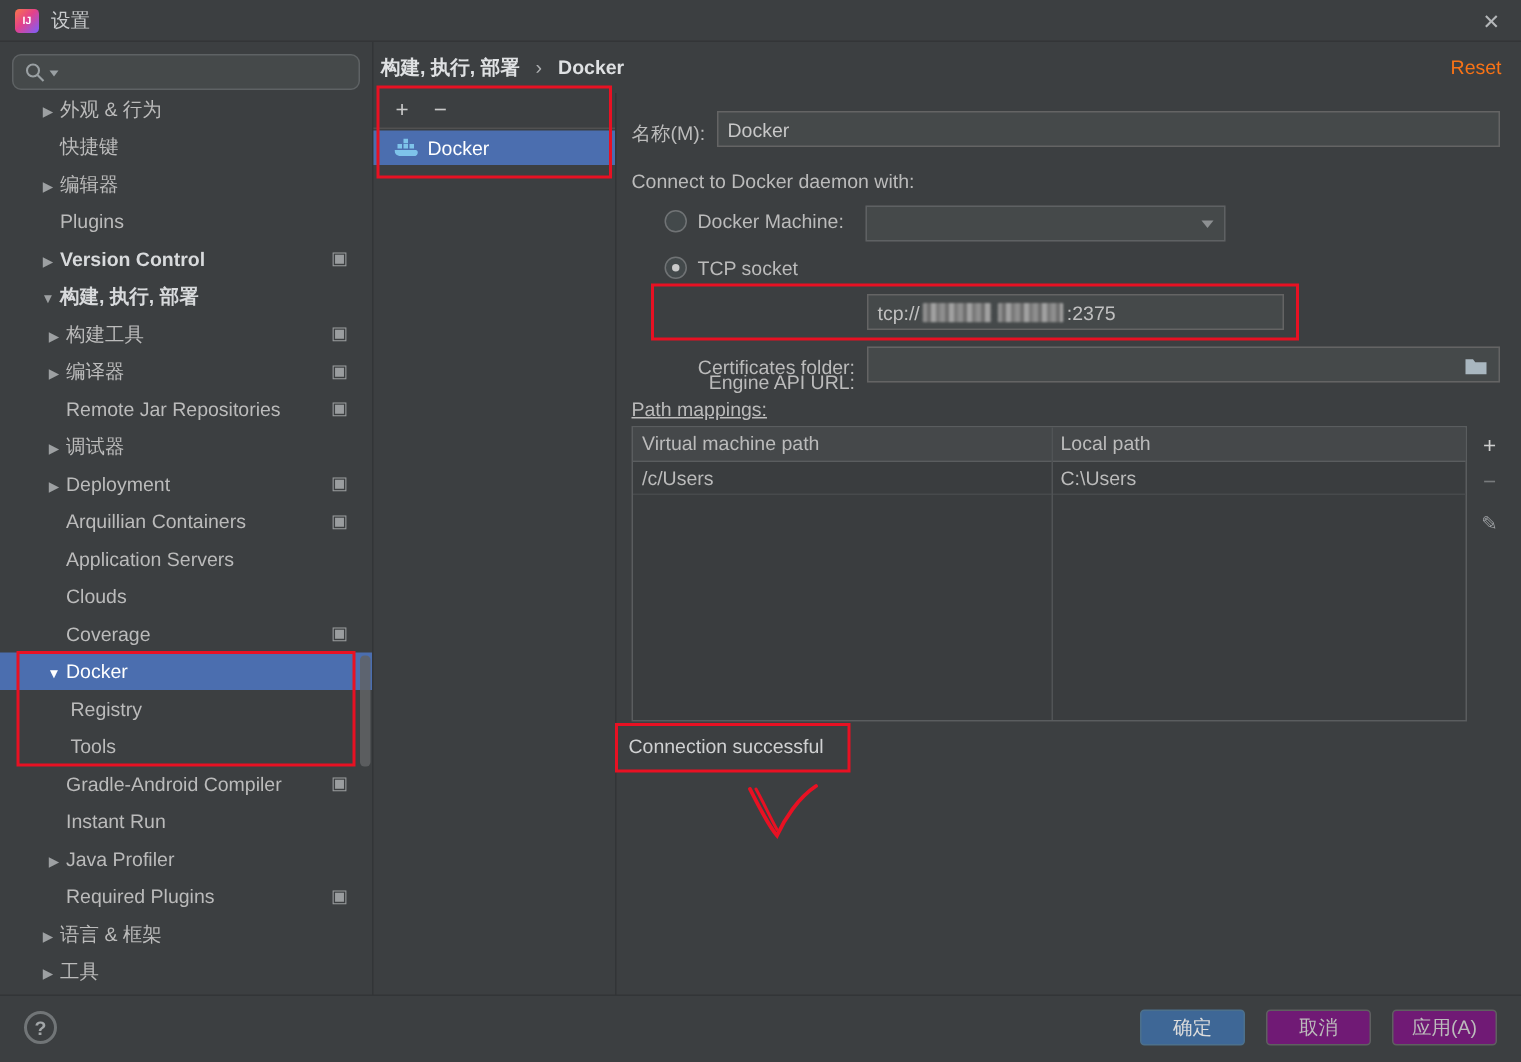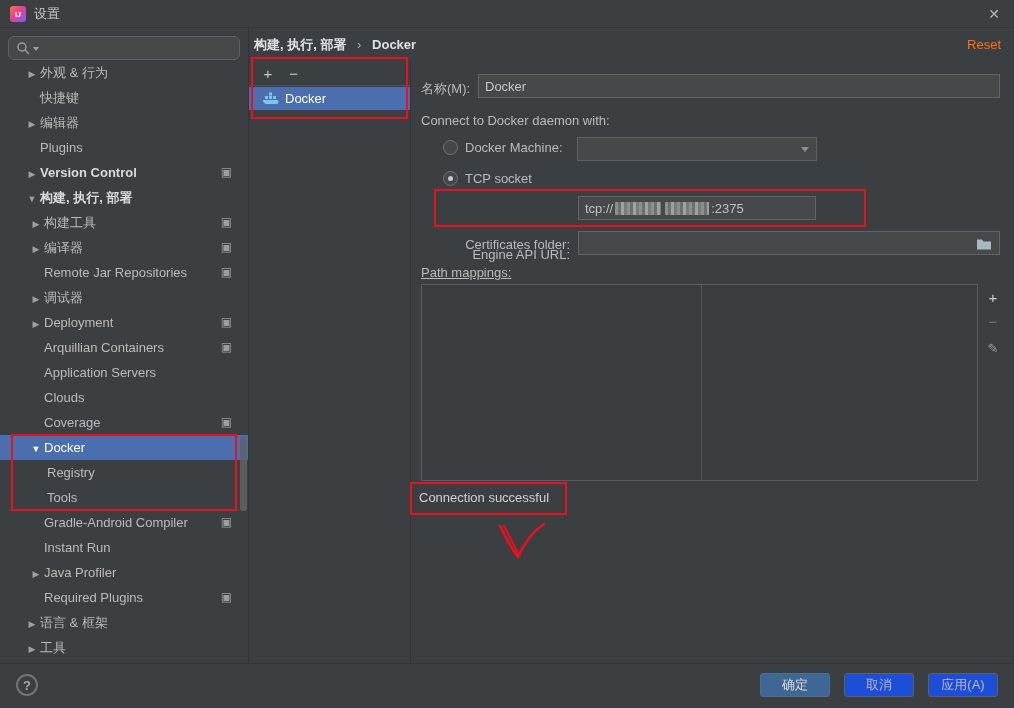--- a/index.html
+++ b/index.html
@@ -62,21 +62,21 @@
   .twrap table{width:100%;border-collapse:collapse;font-size:13px;color:#bbb;table-layout:fixed;}
   .twrap th{font-weight:normal;text-align:left;background:#45484a;height:22px;padding:0 0 0 6px;border-bottom:1px solid #5a5d5f;}
   .twrap th:first-child,.twrap td:first-child{width:279px;}
   .twrap td{height:22px;padding:0 0 0 6px;border-bottom:1px solid #474a4c;}
   .cdiv{position:absolute;left:279px;top:0;width:1px;height:100%;background:#515456;}
   .side-btn{position:absolute;width:18px;text-align:center;font-size:15px;cursor:pointer;line-height:18px;}
 
   .status{position:absolute;color:#d0d1d2;white-space:nowrap;}
 
   
-  .btn{position:absolute;top:673px;width:70px;height:24px;background:#1d4ed8;border:1px solid #5e6060;color:#bbb;font-size:13px;border-radius:3px;cursor:pointer;}
+  .btn{position:absolute;top:673px;width:70px;height:24px;background:#701a75;border:1px solid #5e6060;color:#bbb;font-size:13px;border-radius:3px;cursor:pointer;}
   .btn.primary{background:#3e6796;border-color:#4c708c;color:#dcdcdc;}
   .help{position:absolute;left:16px;top:674px;width:22px;height:22px;border:2px solid #71757|7;border:2px solid #717577;border-radius:50%;display:flex;align-items:center;justify-content:center;color:#a2a6a8;font-weight:bold;font-size:13px;cursor:pointer;}
 
   
   .anno{position:absolute;border:2px solid #e81123;pointer-events:none;}
   .check{position:absolute;pointer-events:none;}
 </style>
 </head>
 <body>
 
@@ -162,39 +162,53 @@
     <span></span>
     <span class="combo-arrow"></span>
   </div>
 
   <div class="radio-row" style="left:443px;top:171px;">
     <span class="radio checked"></span>
     <span>TCP socket</span>
   </div>
 
   <label class="flabel r" style="left:421px;top:209px;width:149px;margin-top:38px;">Engine API URL:</label>
-  <div class="field" style="left:578px;top:196px;width:238px;">
+  <div class="field" style="left:578px;top:196px;width:278px;">
     <span>tcp://</span>
     <span class="mosaic m1"></span>
     <span class="mosaic m2"></span>
     <span>:2375</span>
   </div>
 
   <label class="flabel r" style="left:421px;top:237px;width:149px;">Certificates folder:</label>
   <div class="field" style="left:578px;top:231px;width:422px;">
     <span></span>
     <svg class="folder" width="16" height="12" viewBox="0 0 16 12">
       <path d="M1 1.5 h5 l1.5 2 H15 v8 H1 z" fill="#a9b7c0"></path>
     </svg>
   </div>
 
   <div class="flabel" style="left:421px;top:265px;text-decoration:underline;">Path mappings:</div>
 
   <div class="twrap">
     <div class="cdiv"></div>
+    <table>
+      <thead>
+          <tr>
+            <th>Virtual machine path</th>
+            <th>Local path</th>
+          </tr>
+        </thead>
+      <tbody>
+          <tr>
+            <td>/c/Users</td>
+            <td>C:\Users</td>
+          </tr>
+        </tbody>
+    </table>
   </div>
   <span class="side-btn" style="left:984px;top:289px;color:#cfcfcf;">+</span>
   <span class="side-btn" style="left:984px;top:313px;color:#787b7d;">−</span>
   <span class="side-btn" style="left:984px;top:340px;color:#9a9da0;font-size:13px;">✎</span>
 
   <div class="status" style="left:419px;top:490px;">Connection successful</div>
 
   <div class="hline" style="top:663px;"></div>
   <span class="help">
       <span>?</span>

